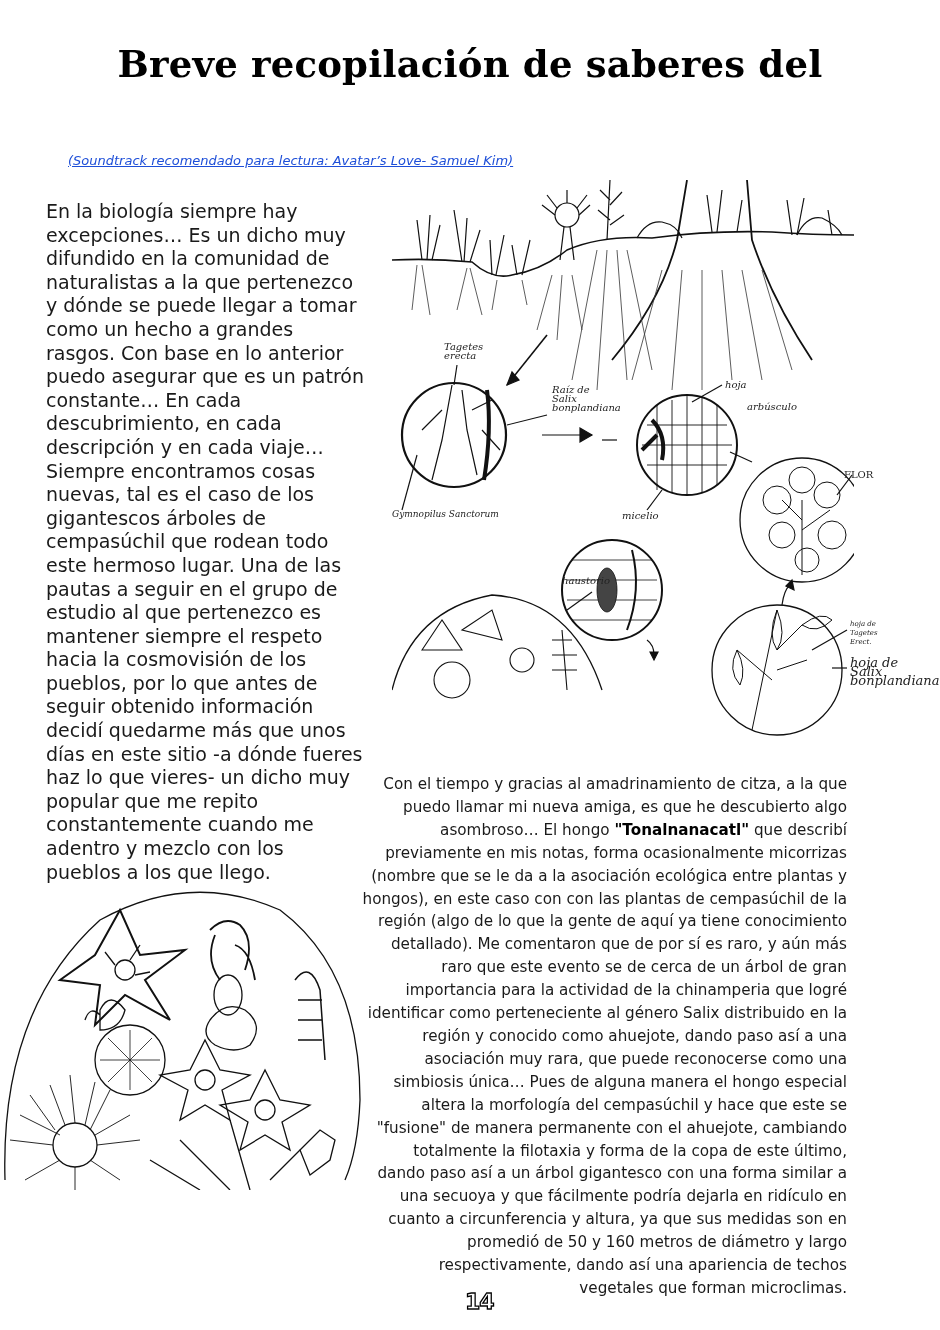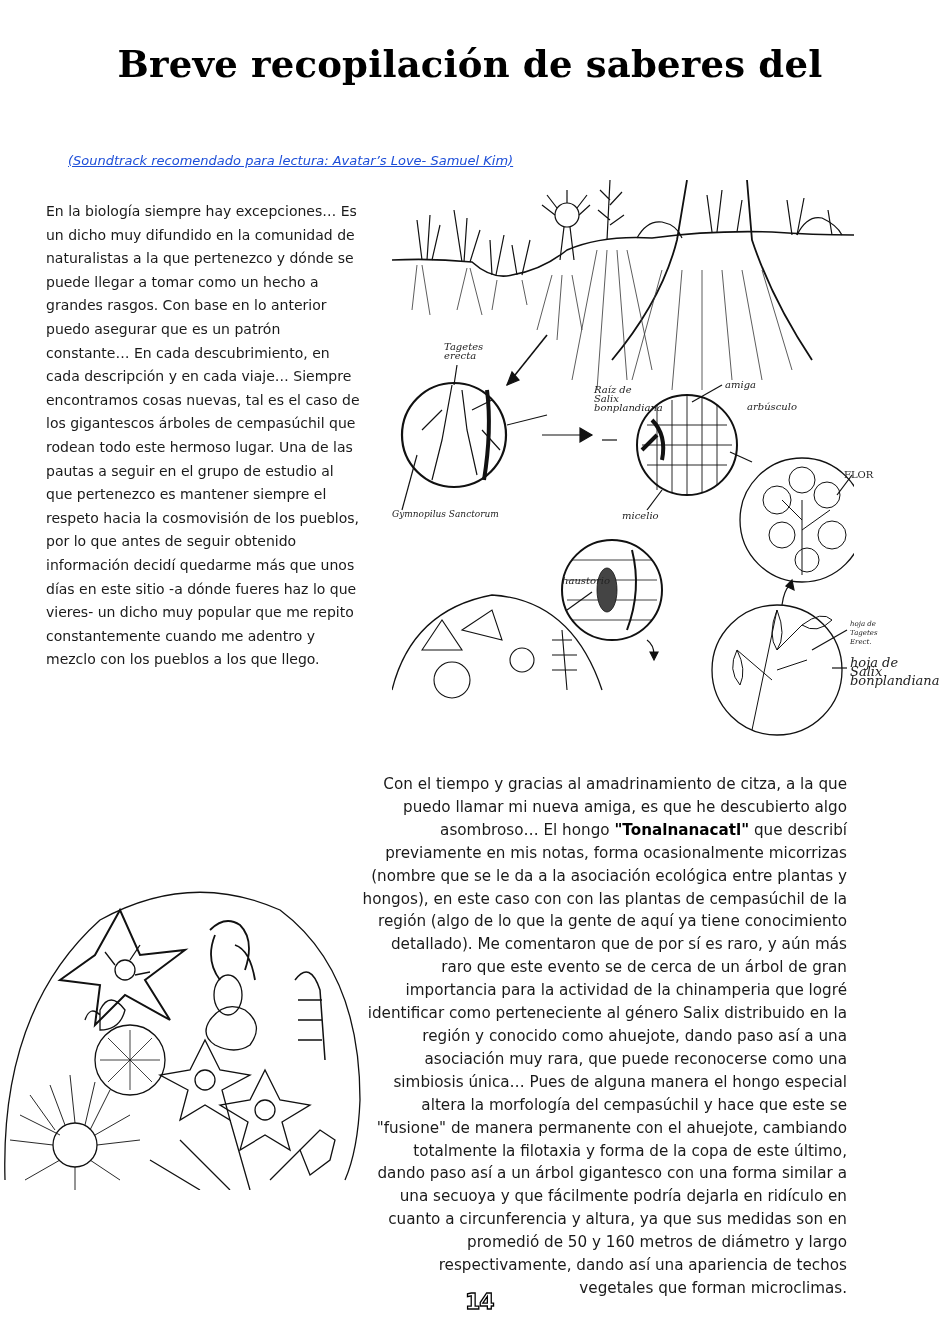--- a/index.html
+++ b/index.html
@@ -14,21 +14,21 @@
     color: #000; letter-spacing: 0.2px;
   }
   .subtitle {
     position: absolute; left: 68px; top: 153px;
     font-family: "DejaVu Sans", sans-serif;
     font-style: italic; font-size: 13px; text-decoration: underline;
     color: #1d4ed8;
   }
   .col-left {
     position: absolute; left: 46px; top: 200px; width: 318px;
-    font-size: 14px; line-height: 23.6px; color: #1a1a1a;
+    font-size: 19px; line-height: 23.6px; color: #1a1a1a;
     text-align: left;
   }
   .col-right {
     position: absolute; left: 362px; top: 773px; width: 485px;
     font-size: 15.2px; line-height: 22.9px; color: #1a1a1a;
     text-align: right;
   }
   .col-right b { font-weight: bold; color: #000; }
   .page-number {
     position: absolute; left: 465px; top: 1289px;
@@ -145,23 +145,23 @@
       <path d="M330 205 L300 222"></path>
       <path d="M360 282 L338 272"></path>
       <path d="M255 330 L270 310"></path>
       <path d="M175 430 L200 412"></path>
       <path d="M460 295 L445 315"></path>
       <path d="M455 450 L420 470"></path>
       <path d="M455 488 L440 488"></path>
     </g>
   </svg>
   <span class="label" style="left:52px; top:162px; width:40px;">Tagetes erecta</span>
-  <span class="label" style="left:160px; top:205px; width:60px;margin-left:42px;">Raíz de Salix bonplandiana</span>
+  <span class="label" style="left:160px; top:205px; width:60px;">Raíz de Salix bonplandiana</span>
   <span class="label" style="left:0px; top:330px; width:140px; font-size:9px;">Gymnopilus Sanctorum</span>
-  <span class="label" style="left:333px; top:200px;">amiga</span>
+  <span class="label" style="left:333px; top:200px;">hoja</span>
   <span class="label" style="left:355px; top:222px;">arbúsculo</span>
   <span class="label" style="left:230px; top:331px;">micelio</span>
   <span class="label" style="left:170px; top:396px;">haustorio</span>
   <span class="label" style="left:452px; top:290px; font-style:normal;">FLOR</span>
   <span class="label" style="left:458px; top:440px; width:50px; font-size:7px;">hoja de Tagetes Erect.</span>
   <span class="label" style="left:458px; top:478px; width:50px; font-size:13px;">hoja de Salix bonplandiana</span>
 </div>
 
 <p class="col-right"><span>Con el tiempo y gracias al amadrinamiento de citza, a la que puedo llamar mi nueva amiga, es que he descubierto algo asombroso… El hongo </span><b>"Tonalnanacatl"</b><span> que describí previamente en mis notas, forma ocasionalmente micorrizas (nombre que se le da a la asociación ecológica entre plantas y hongos), en este caso con con las plantas de cempasúchil de la región (algo de lo que la gente de aquí ya tiene conocimiento detallado). Me comentaron que de por sí es raro, y aún más raro que este evento se de cerca de un árbol de gran importancia para la actividad de la chinamperia que logré identificar como perteneciente al género Salix distribuido en la región y conocido como ahuejote, dando paso así a una asociación muy rara, que puede reconocerse como una simbiosis única… Pues de alguna manera el hongo especial altera la morfología del cempasúchil y hace que este se "fusione" de manera permanente con el ahuejote, cambiando totalmente la filotaxia y forma de la copa de este último, dando paso así a un árbol gigantesco con una forma similar a una secuoya y que fácilmente podría dejarla en ridículo en cuanto a circunferencia y altura, ya que sus medidas son en promedió de 50 y 160 metros de diámetro y largo respectivamente, dando así una apariencia de techos vegetales que forman microclimas.</span></p>
 

